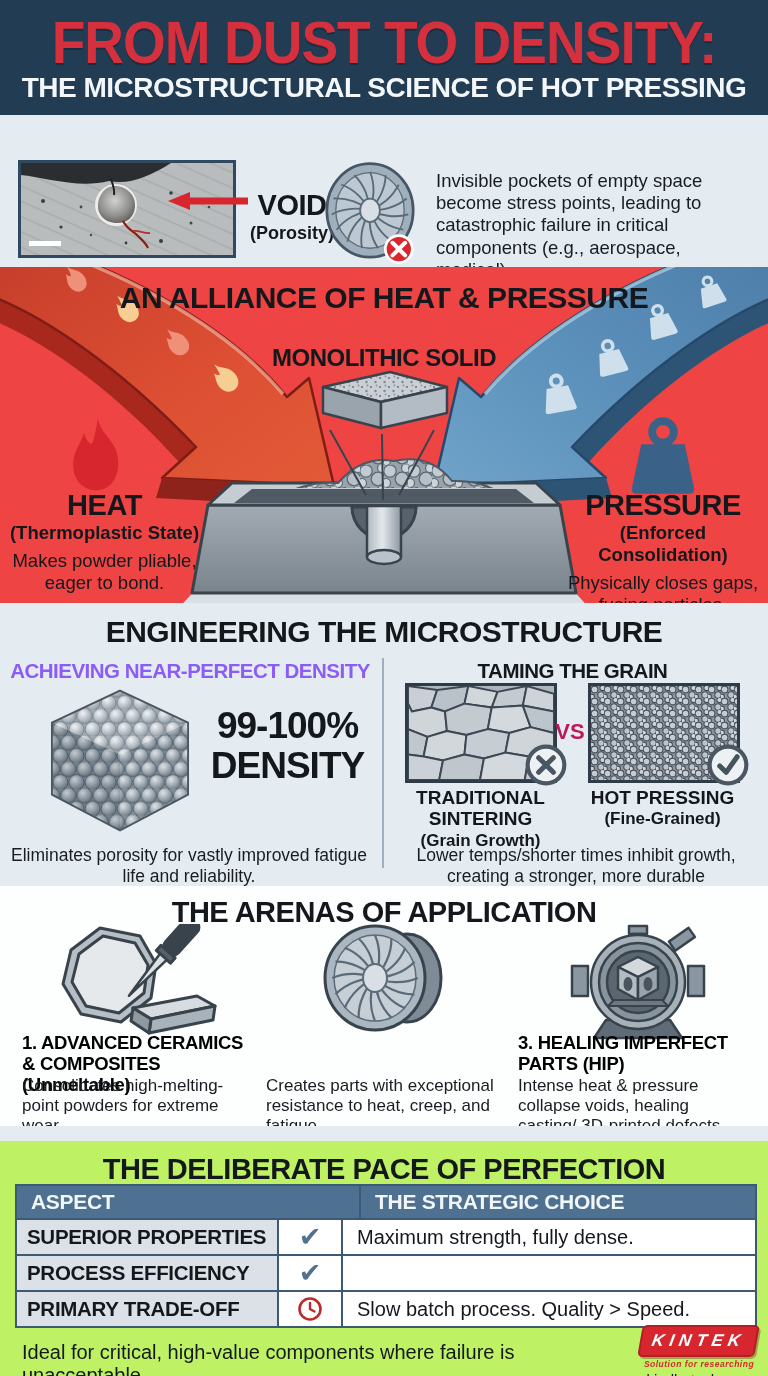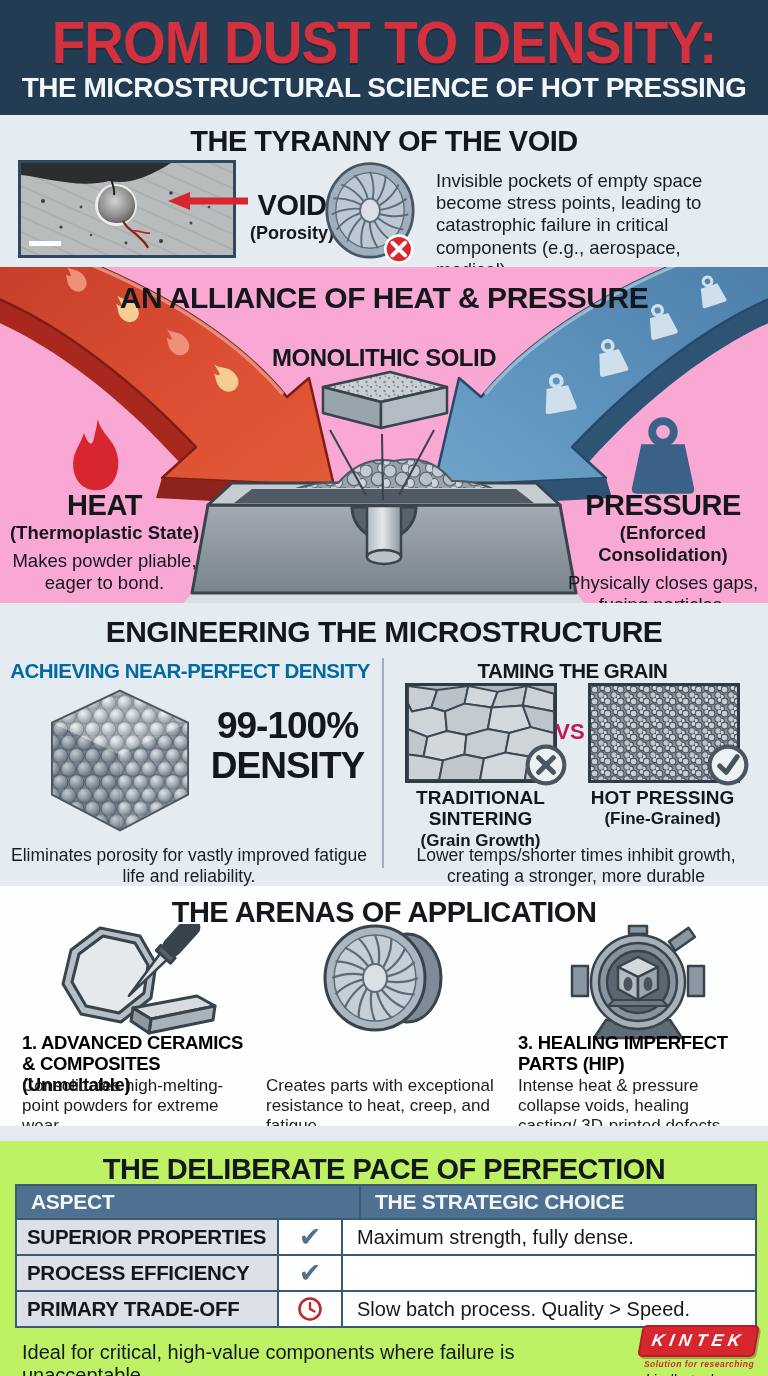--- a/index.html
+++ b/index.html
@@ -12,21 +12,21 @@
   
   #header{height:115px;background:#223c54;}
   #main-title{top:8px;left:0;width:768px;text-align:center;font-size:55px;font-weight:bold;
               color:#d4303d;letter-spacing:-1px;transform:scaleY(1.08);transform-origin:top;
               text-shadow:0 2px 0 rgba(0,0,0,.25);white-space:nowrap;}
   #sub-title{top:72px;left:0;width:768px;text-align:center;font-size:28px;font-weight:bold;
              color:#f3f7fa;letter-spacing:-0.5px;white-space:nowrap;}
 
   
   #void-sec{height:152px;background:#e4ecf1;}
-  #alliance-sec{height:336px;background:#f9a8d4;}
+  #alliance-sec{height:336px;background:#ef4444;}
   #micro-sec{height:283px;background:#e4ecf1;}
   #arenas-sec{height:240px;background:#fdfefe;}
   #pace-sec{height:241px;background:#bef264;margin-top:15px;}
 
   
   #void-title{top:10px;font-size:29px;}
   #sem-figure{top:45px;left:18px;width:212px;height:92px;border:3px solid #2e4960;background:#b8bcbc;}
   #void-arrow{top:76px;left:168px;width:80px;height:20px;}
   #void-label-block{top:58px;left:242px;width:100px;text-align:center;color:#14181d;margin-top:16px;}
   #void-label{font-size:29px;font-weight:bold;letter-spacing:-0.5px;}
@@ -40,21 +40,21 @@
   .side-block{text-align:center;color:#14181d;}
   #heat-block{top:222px;left:2px;width:205px;}
   #pressure-block{top:222px;left:560px;width:206px;}
   .side-name{font-size:29px;font-weight:bold;letter-spacing:-0.5px;}
   .side-sub{font-size:18.5px;font-weight:bold;margin-top:0px;}
   .side-desc{font-size:18.5px;margin-top:6px;line-height:1.18;}
 
   
   #micro-title{top:12px;font-size:30px;}
   #micro-divider{top:55px;left:382px;width:2px;height:210px;background:#9db0bd;}
-  #density-sub{top:56px;left:10px;width:360px;text-align:center;font-size:20.5px;font-weight:bold;color:#0369a1;letter-spacing:-0.5px;}
+  #density-sub{top:56px;left:10px;width:360px;text-align:center;font-size:20.5px;font-weight:bold;color:#8b5cf6;letter-spacing:-0.5px;}
   #grain-sub{top:56px;left:400px;width:345px;text-align:center;font-size:20.5px;font-weight:bold;color:#14181d;letter-spacing:-0.5px;}
   #cube-svg{top:80px;left:42px;width:156px;height:156px;}
   #density-stat{top:103px;left:200px;width:175px;text-align:center;color:#14181d;}
   #density-stat .big{font-size:37px;font-weight:bold;letter-spacing:-1px;line-height:1.08;}
   #density-caption{top:242px;left:8px;width:362px;text-align:center;font-size:17.5px;line-height:1.2;color:#191d22;}
   .grain-img{top:80px;border:3px solid #2f3b46;background:#aeb6bd;}
   #grain-left{left:405px;width:146px;height:94px;}
   #grain-right{left:588px;width:146px;height:94px;}
   #vs-label{top:116px;left:552px;width:36px;text-align:center;font-size:22px;font-weight:bold;color:#be185d;}
   .badge{width:44px;height:44px;}
@@ -166,21 +166,20 @@
 </svg>
 
 <div class="page">
 
   <div class="sec" id="header">
     <div class="abs" id="main-title">FROM DUST TO DENSITY:</div>
     <div class="abs" id="sub-title">THE MICROSTRUCTURAL SCIENCE OF HOT PRESSING</div>
   </div>
 
   <div class="sec" id="void-sec">
-    <div class="abs sec-title" id="void-title">THE TYRANNY OF THE VOID</div>
 
     <svg class="abs" id="sem-figure" viewBox="0 0 212 92">
       <defs>
         <pattern id="semLines" width="14" height="14" patternUnits="userSpaceOnUse" patternTransform="rotate(24)">
           <rect width="14" height="14" fill="#b8bcbc"></rect>
             <rect y="6" width="14" height="1.6" fill="#a9adad"></rect>
         </pattern>
         <radialGradient id="voidGrad" cx="45%" cy="40%" r="70%">
           <stop offset="0%" stop-color="#d2d2d0"></stop>
             <stop offset="60%" stop-color="#8e8e8c"></stop>

